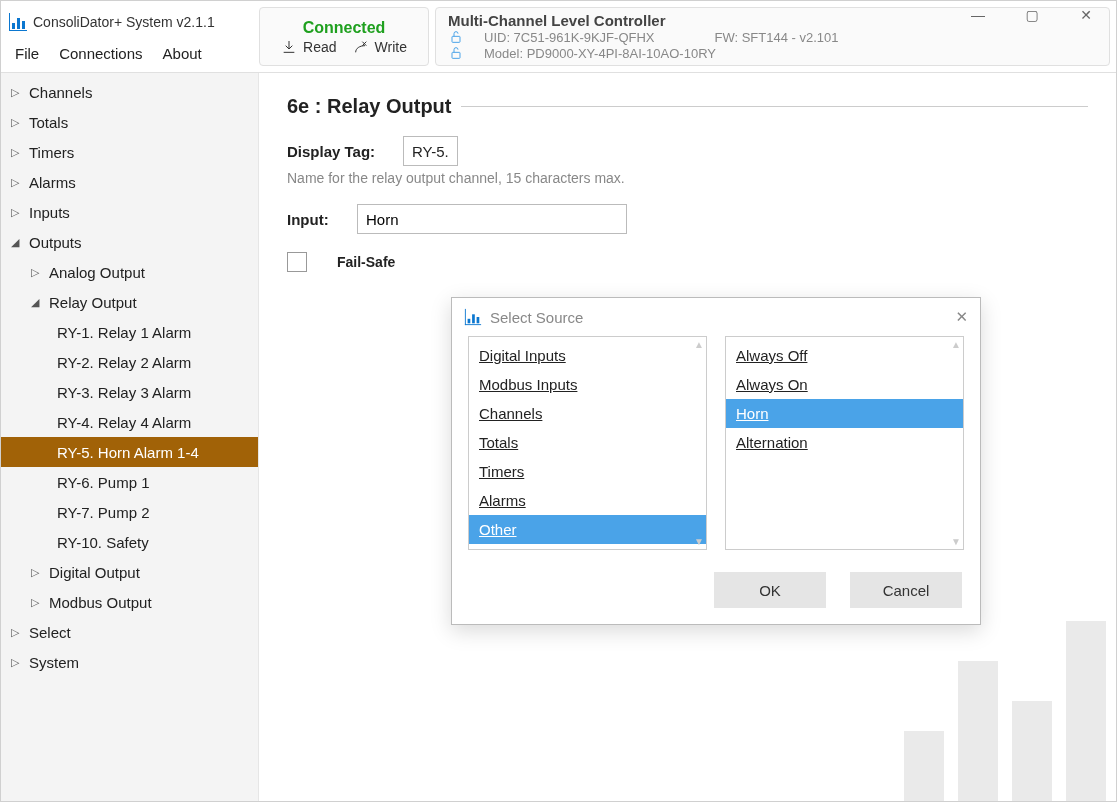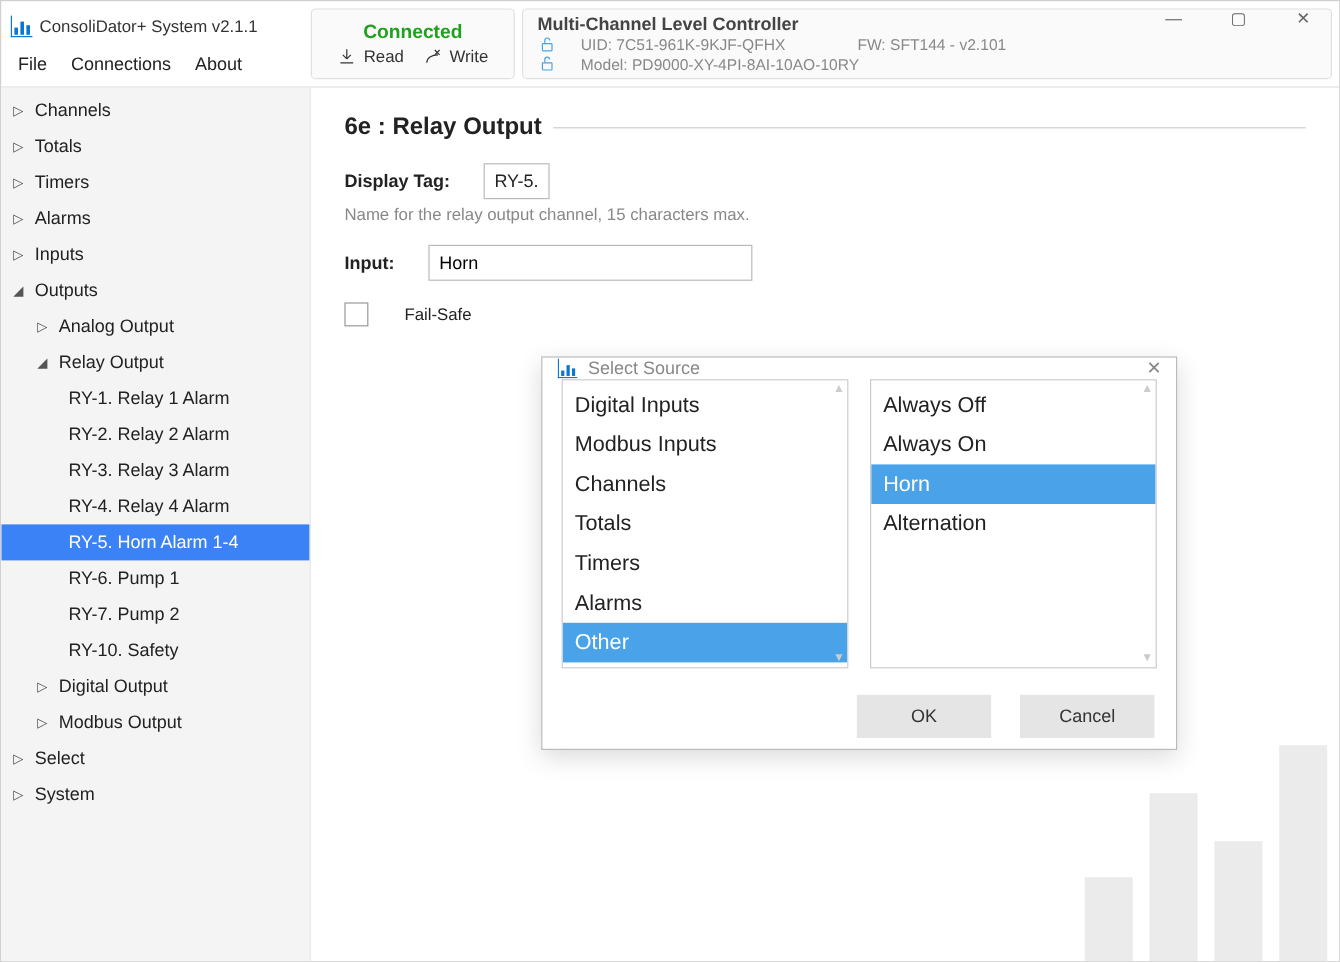--- a/index.html
+++ b/index.html
@@ -118,21 +118,21 @@
     white-space: nowrap;
   }
   .tree-item.level-1 { padding-left: 30px; }
   .tree-item.level-2 { padding-left: 56px; }
   .tree-toggle {
     width: 14px; display: inline-block;
     color: #555; margin-right: 4px;
     font-size: 11px;
   }
   .tree-item.selected {
-    background: #3b82f6; color: #fff;
+    background: #a16207; color: #fff;
   }
   
   .main {
     flex: 1; position: relative; padding: 22px 28px;
     overflow: hidden;
   }
   .section-head {
     display: flex; align-items: center; gap: 10px;
     margin-bottom: 18px;
   }
@@ -183,21 +183,21 @@
   .dialog-close { cursor: pointer; color: #888; font-size: 15px; }
   .dialog-body {
     flex: 1; display: flex; gap: 18px; padding: 0 16px 12px 16px;
   }
   .listbox {
     flex: 1; border: 1px solid #ccc;
     overflow-y: auto; position: relative;
     padding: 4px 0;
   }
   .list-item {
-    padding: 6px 10px; font-size: 18px; cursor: pointer;
+    padding: 6px 10px; font-size: 15px; cursor: pointer; text-decoration: underline;
   }
   .list-item.selected {
     background: #4aa3e8; color: #fff;
   }
   .scroll-hint-top, .scroll-hint-bottom {
     position: absolute; right: 2px; color: #ccc; font-size: 10px;
   }
   .scroll-hint-top { top: 2px; }
   .scroll-hint-bottom { bottom: 2px; }
   .dialog-buttons {
@@ -377,21 +377,21 @@
       </div>
       <div class="helper-text">Name for the relay output channel, 15 characters max.</div>
 
       <div class="form-row">
         <span class="form-label" style="min-width:50px">Input:</span>
         <input class="text-input" style="width: 270px;" value="Horn">
       </div>
 
       <div class="form-row" style="margin-top:18px">
         <span class="checkbox"></span>
-        <span style="font-weight:400">Fail-Safe</span>
+        <span style="font-weight:700">Fail-Safe</span>
       </div>
 
       <div class="watermark">
         <div style="height:70px"></div>
         <div style="height:140px"></div>
         <div style="height:100px"></div>
         <div style="height:180px"></div>
       </div>
     </div>
 

